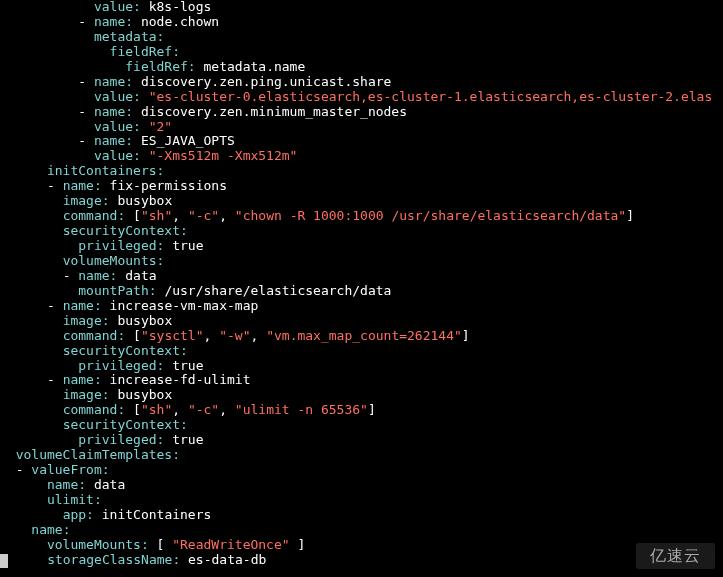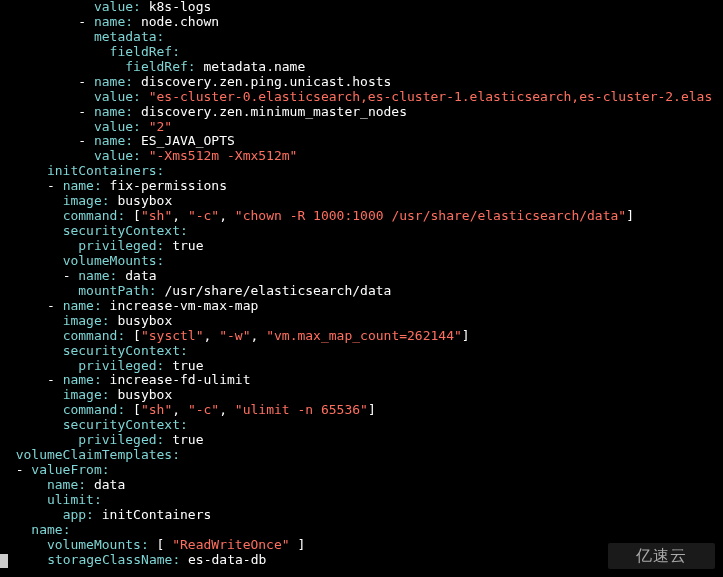--- a/index.html
+++ b/index.html
@@ -25,35 +25,35 @@
     .s { color: #ff6f5f; }
     .c { background: #ccc; color: #000; display: inline-block; width: 8px; height: 14px; vertical-align: bottom; }
     .watermark {
       position: absolute;
       right: 8px;
       bottom: 8px;
       background: rgba(255,255,255,0.1);
       color: #aaa;
       font-family: Arial, sans-serif;
       font-size: 16px;
-      padding: 4px 28px;
+      padding: 4px 14px;
       border-radius: 2px;
       letter-spacing: 1px;
       margin-top: 21px;
     }
   </style>
 </head>
 <body>
 
 <pre id="code">            <span class="k">value</span><span class="k">:</span><span class="p"> k8s-logs</span>
           <span class="p">- </span><span class="k">name</span><span class="k">:</span><span class="p"> node.chown</span>
             <span class="k">metadata</span><span class="k">:</span><span class="p"></span>
               <span class="k">fieldRef</span><span class="k">:</span><span class="p"></span>
                 <span class="k">fieldRef</span><span class="k">:</span><span class="p"> metadata.name</span>
-          <span class="p">- </span><span class="k">name</span><span class="k">:</span><span class="p"> discovery.zen.ping.unicast.hosts</span>
+          <span class="p">- </span><span class="k">name</span><span class="k">:</span><span class="p"> discovery.zen.ping.unicast.share</span>
             <span class="k">value</span><span class="k">:</span> <span class="s">"es-cluster-0.elasticsearch,es-cluster-1.elasticsearch,es-cluster-2.elas</span>
           <span class="p">- </span><span class="k">name</span><span class="k">:</span><span class="p"> discovery.zen.minimum_master_nodes</span>
             <span class="k">value</span><span class="k">:</span> <span class="s">"2"</span>
           <span class="p">- </span><span class="k">name</span><span class="k">:</span><span class="p"> ES_JAVA_OPTS</span>
             <span class="k">value</span><span class="k">:</span> <span class="s">"-Xms512m -Xmx512m"</span>
       <span class="k">initContainers</span><span class="k">:</span><span class="p"></span>
       <span class="p">- </span><span class="k">name</span><span class="k">:</span><span class="p"> fix-permissions</span>
         <span class="k">image</span><span class="k">:</span><span class="p"> busybox</span>
         <span class="k">command</span><span class="k">:</span> <span class="p">[</span><span class="s">"sh"</span><span class="p">, </span><span class="s">"-c"</span><span class="p">, </span><span class="s">"chown -R 1000:1000 /usr/share/elasticsearch/data"</span><span class="p">]</span>
         <span class="k">securityContext</span><span class="k">:</span><span class="p"></span>

